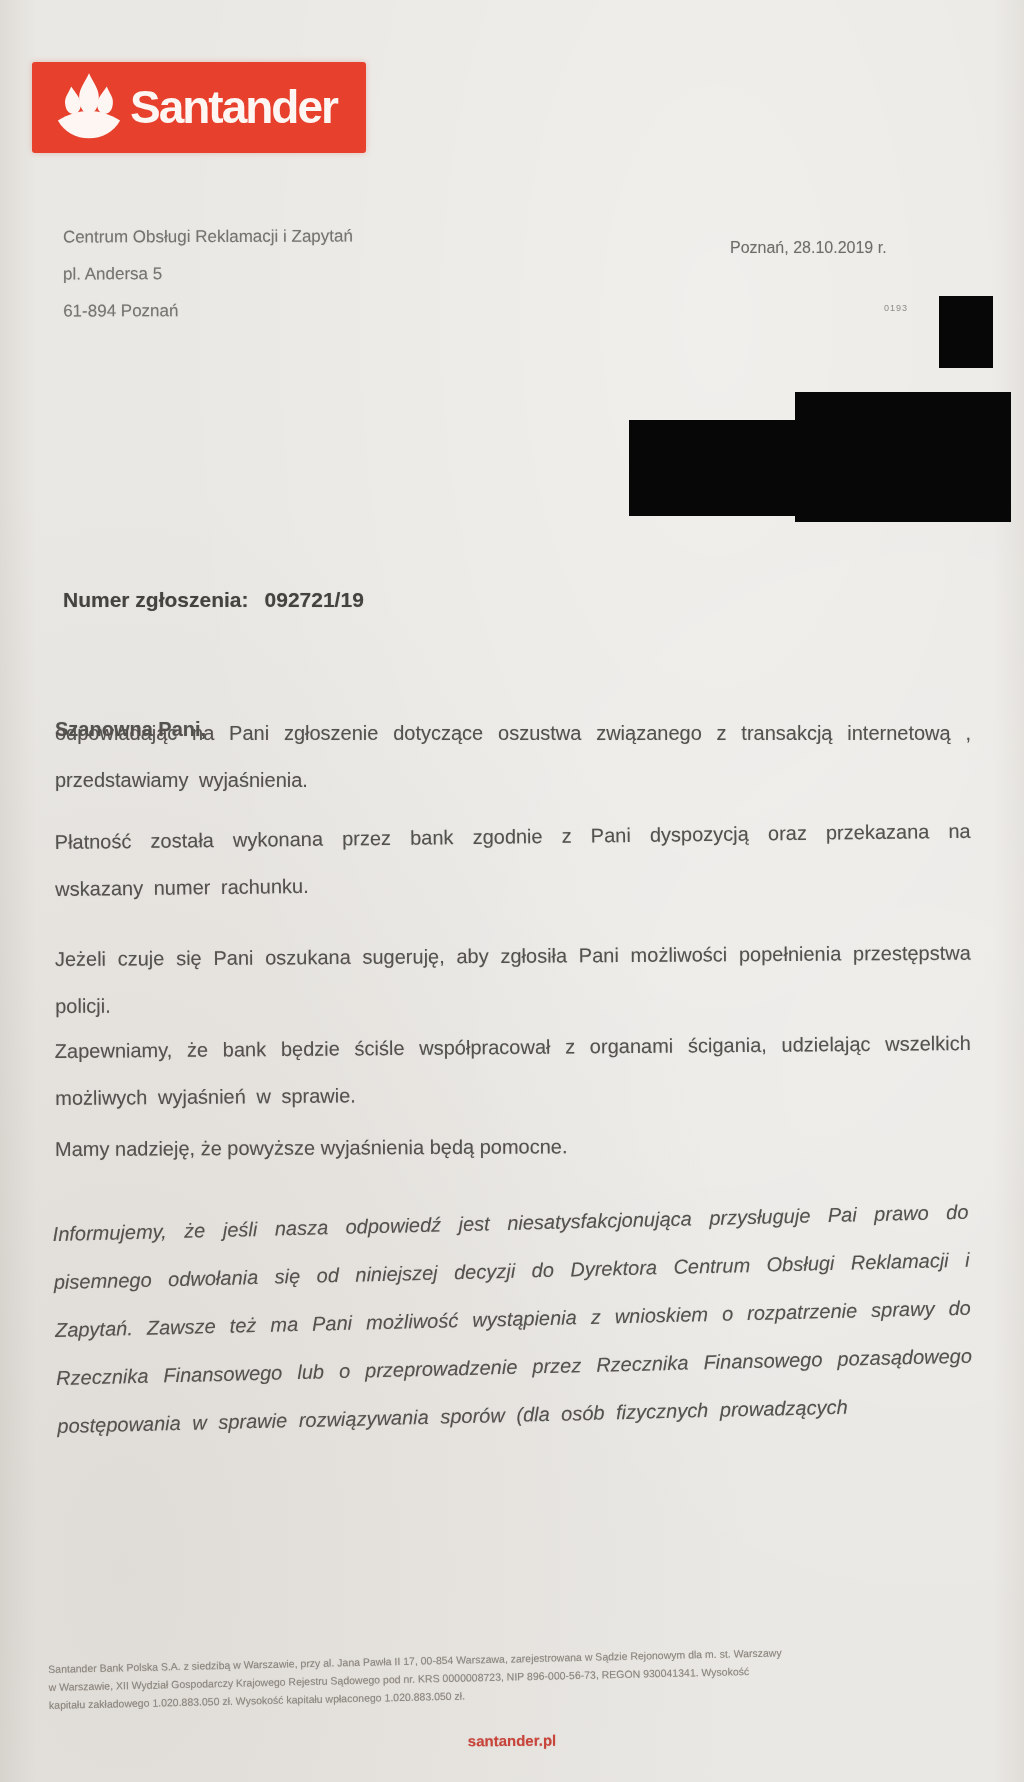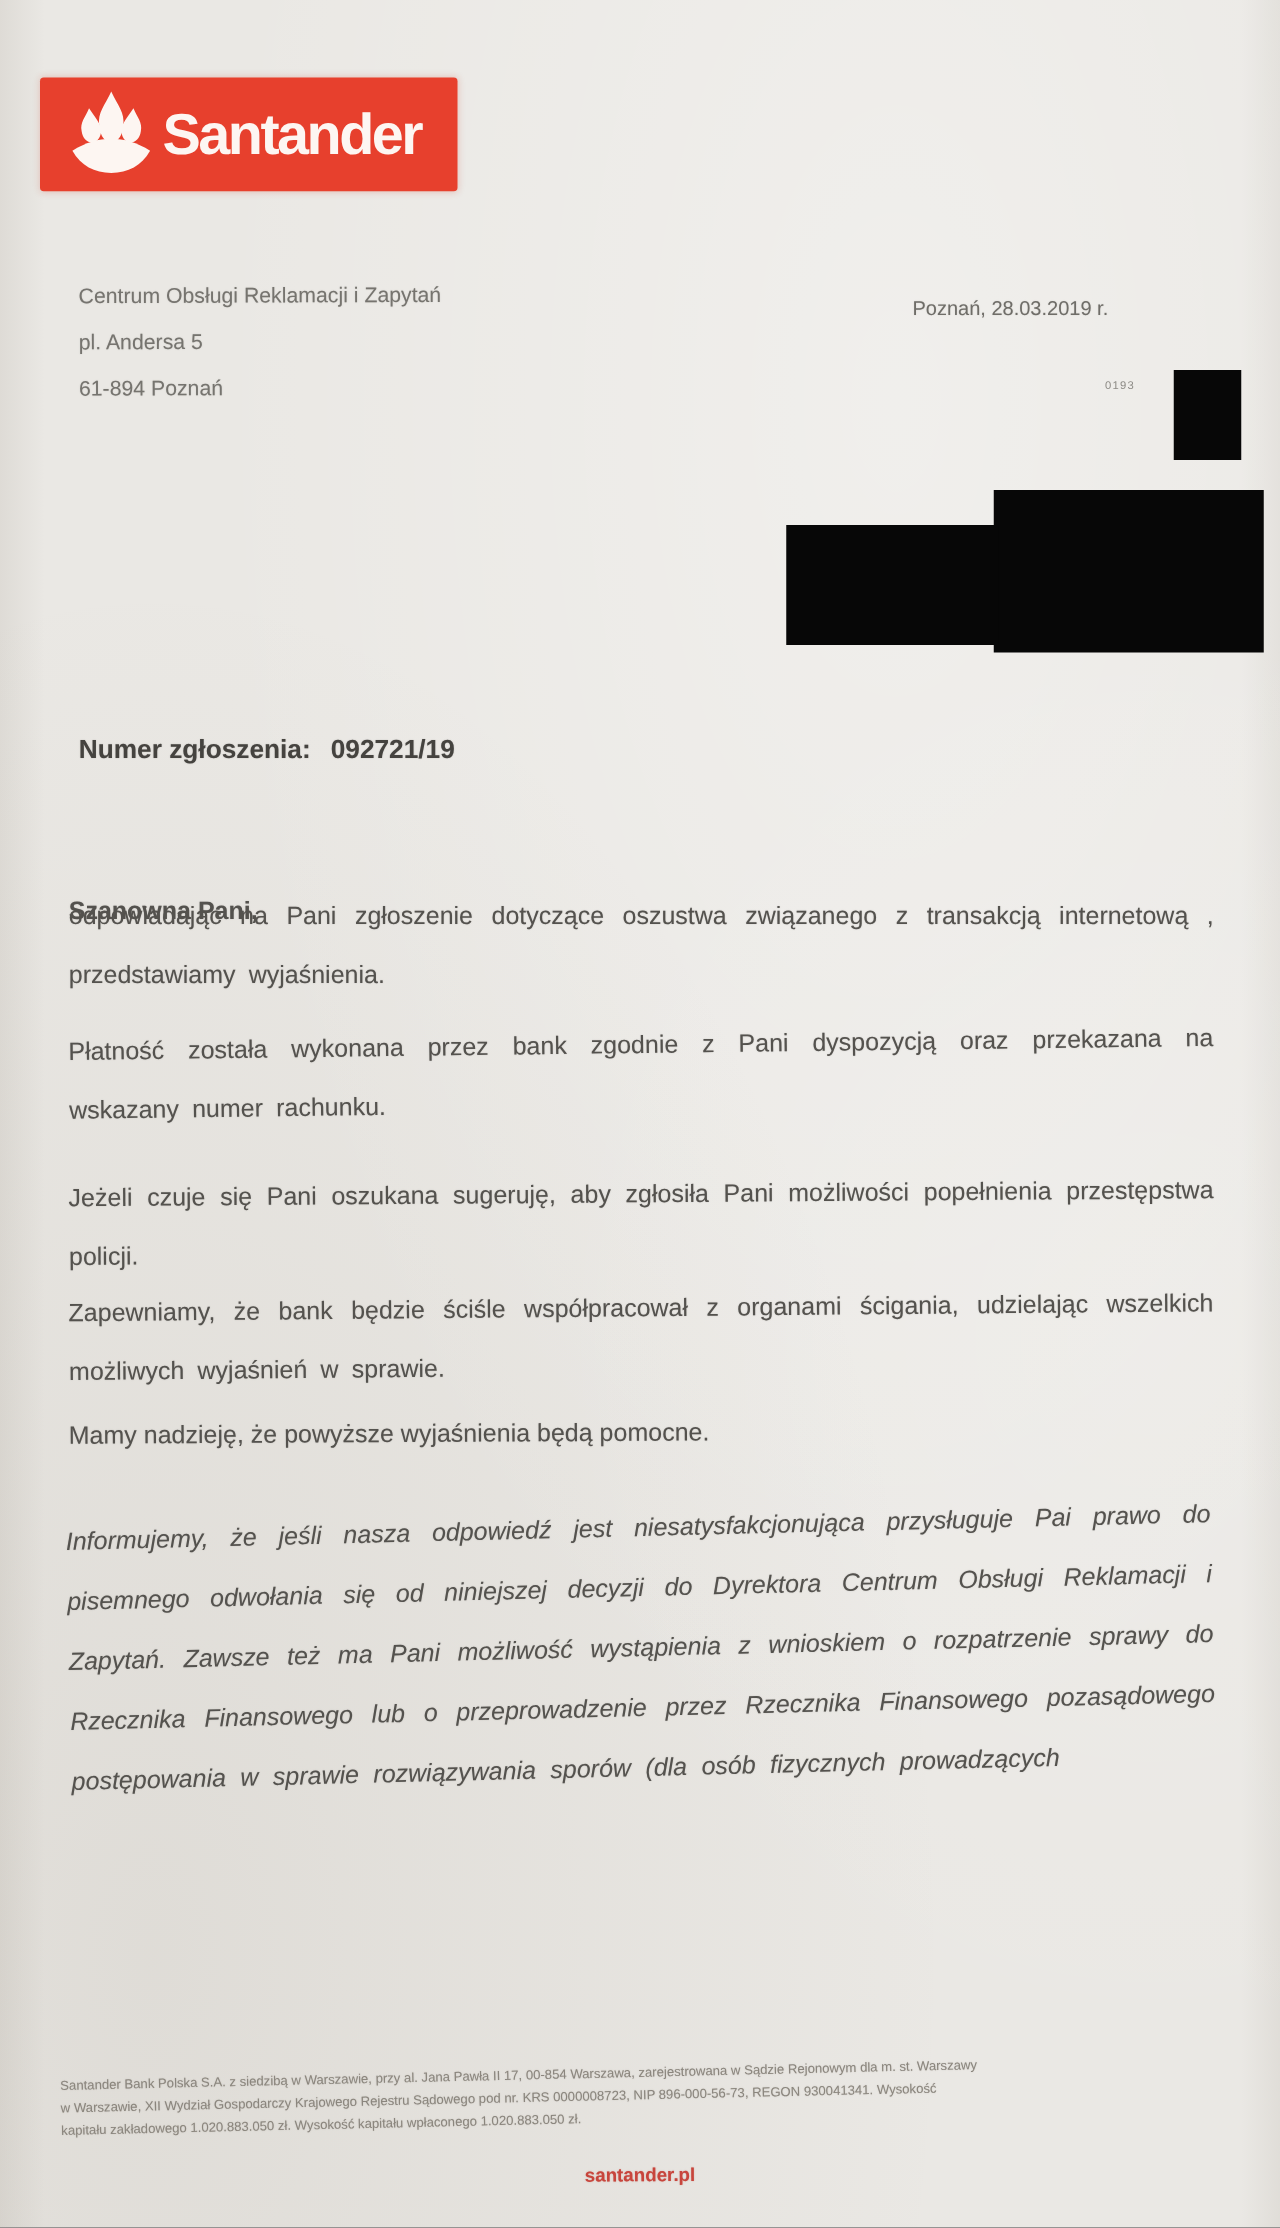--- a/index.html
+++ b/index.html
@@ -108,21 +108,21 @@
     </svg>
     <span class="wordmark">Santander</span>
   </div>
 
   <div class="sender">
     <div>Centrum Obsługi Reklamacji i Zapytań</div>
     <div>pl. Andersa 5</div>
     <div>61-894 Poznań</div>
   </div>
 
-  <div class="dateline">Poznań, 28.03.2019 r.</div>
+  <div class="dateline">Poznań, 28.10.2019 r.</div>
 
   <div class="scan-mark">0193</div>
 
   <div class="redact redact-small"></div>
 
   <div class="redact redact-right"></div>
   <div class="redact redact-left"></div>
 
   <div class="case-number">
     <span>Numer zgłoszenia:</span>

